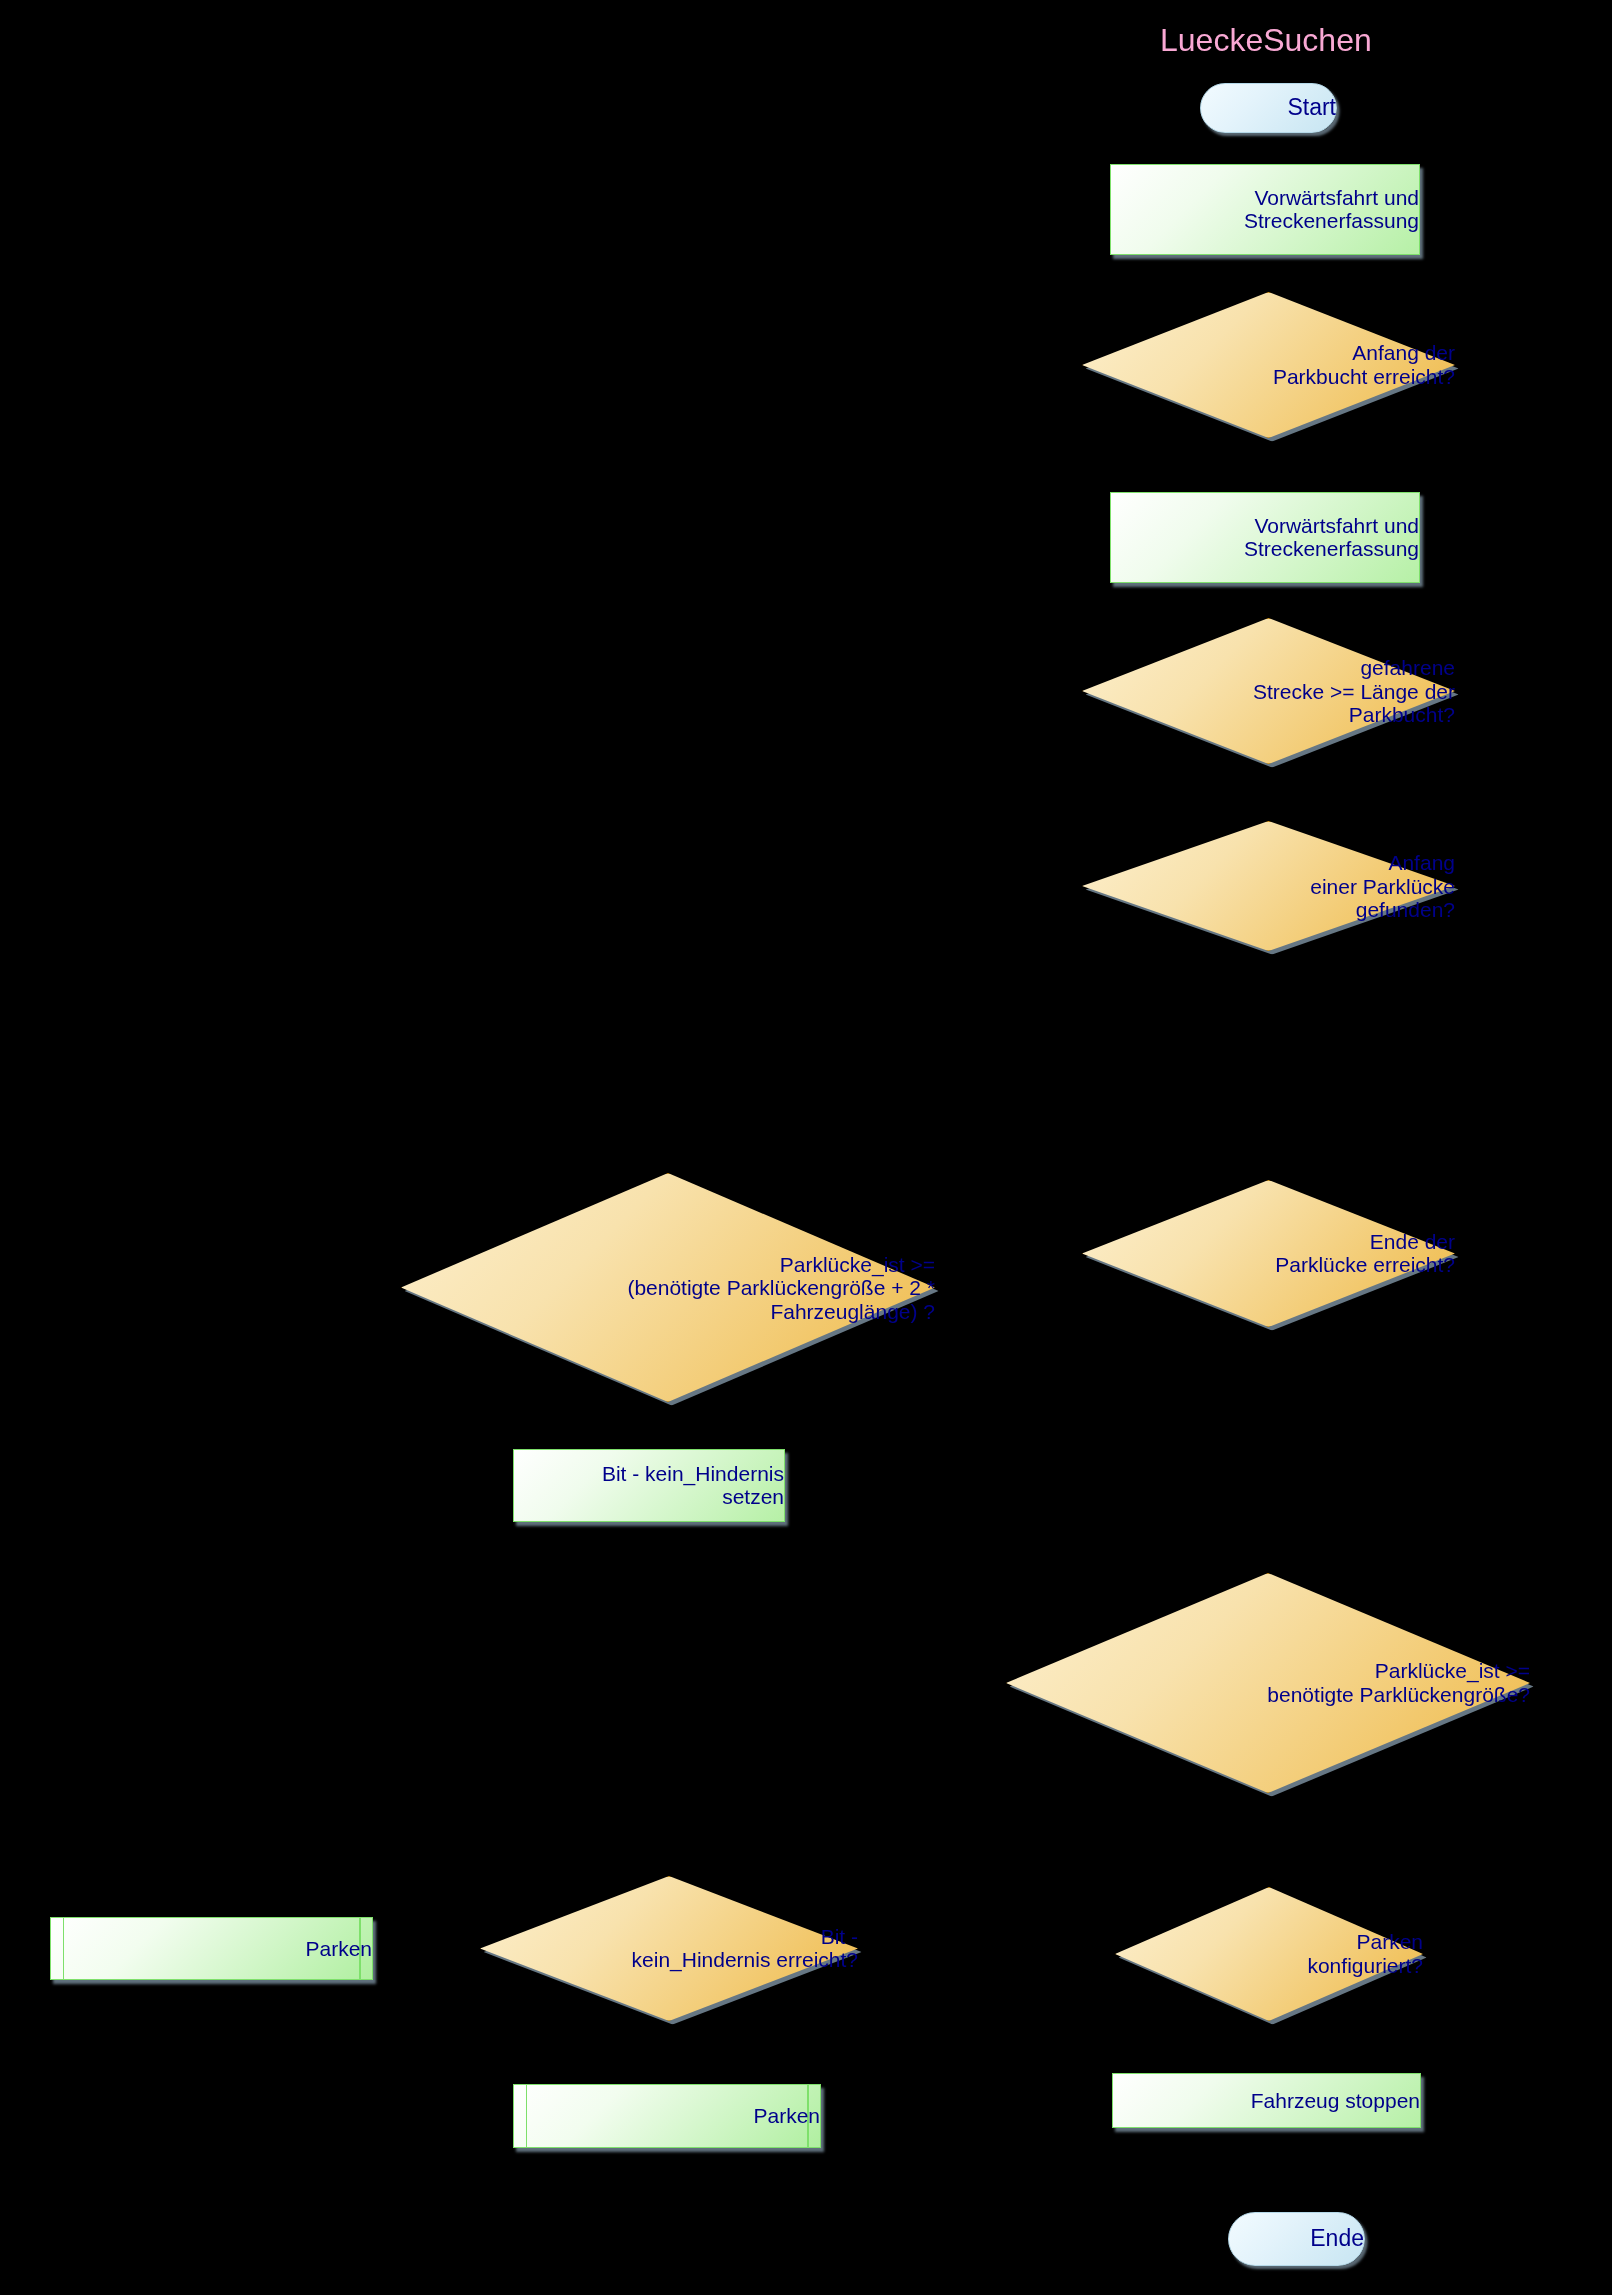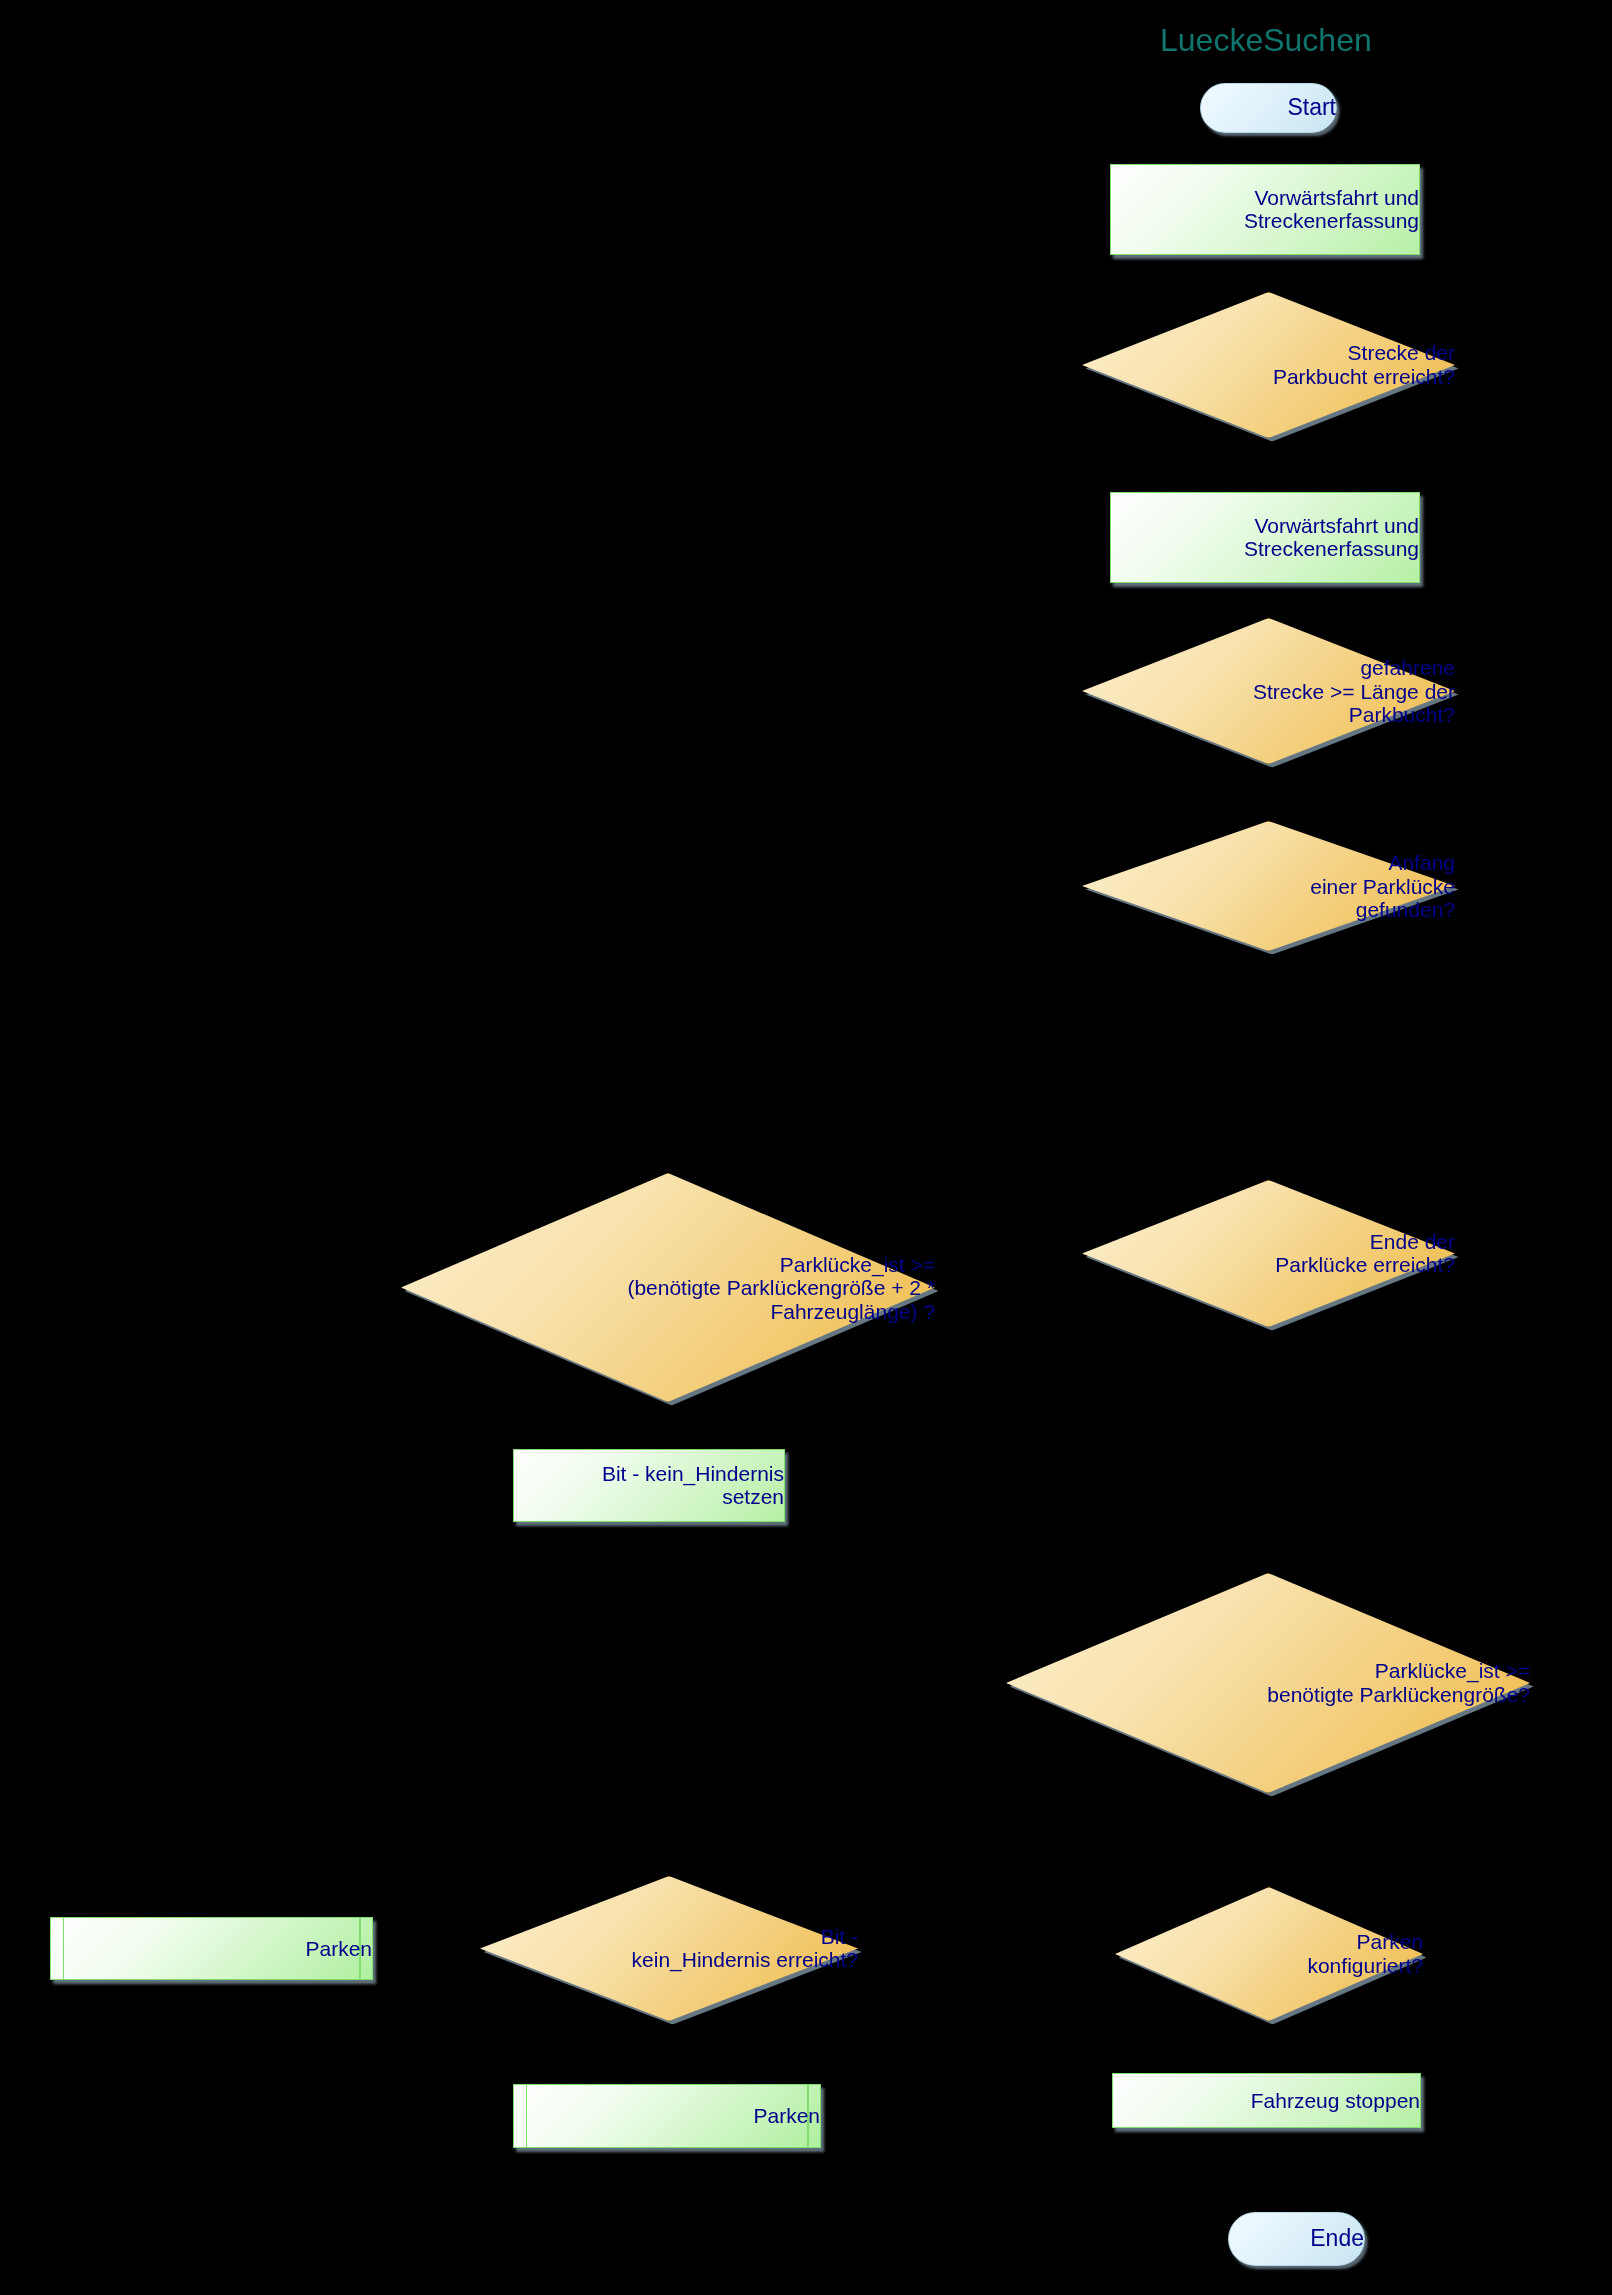--- a/index.html
+++ b/index.html
@@ -12,21 +12,21 @@
     width: 1612px;
     height: 2295px;
     background: #000000;
     font-family: "Liberation Sans", sans-serif;
     overflow: hidden;
   }
 
   
   .diagram-title {
     position: absolute;
-    color: #0f766e;
+    color: #f9a8d4;
     font-size: 32px;
     line-height: 1;
     white-space: nowrap;
     letter-spacing: 0px;
   }
 
   
   .node-label {
     position: absolute;
     left: 0;
@@ -141,21 +141,21 @@
   </div>
 
   <div class="process" style="left:1110px; top:164px; width:310px; height:91px;">
     <div class="node-label">Vorwärtsfahrt und
 Streckenerfassung</div>
   </div>
 
   <div class="decision" style="left:1082px; top:292px; width:373px; height:146px;">
     <div class="dia-shadow"></div>
     <div class="dia-shape"></div>
-    <div class="node-label">Strecke der
+    <div class="node-label">Anfang der
 Parkbucht erreicht?</div>
   </div>
 
   <div class="process" style="left:1110px; top:492px; width:310px; height:91px;">
     <div class="node-label">Vorwärtsfahrt und
 Streckenerfassung</div>
   </div>
 
   <div class="decision" style="left:1082px; top:821px; width:373px; height:130px;">
     <div class="dia-shadow"></div>

